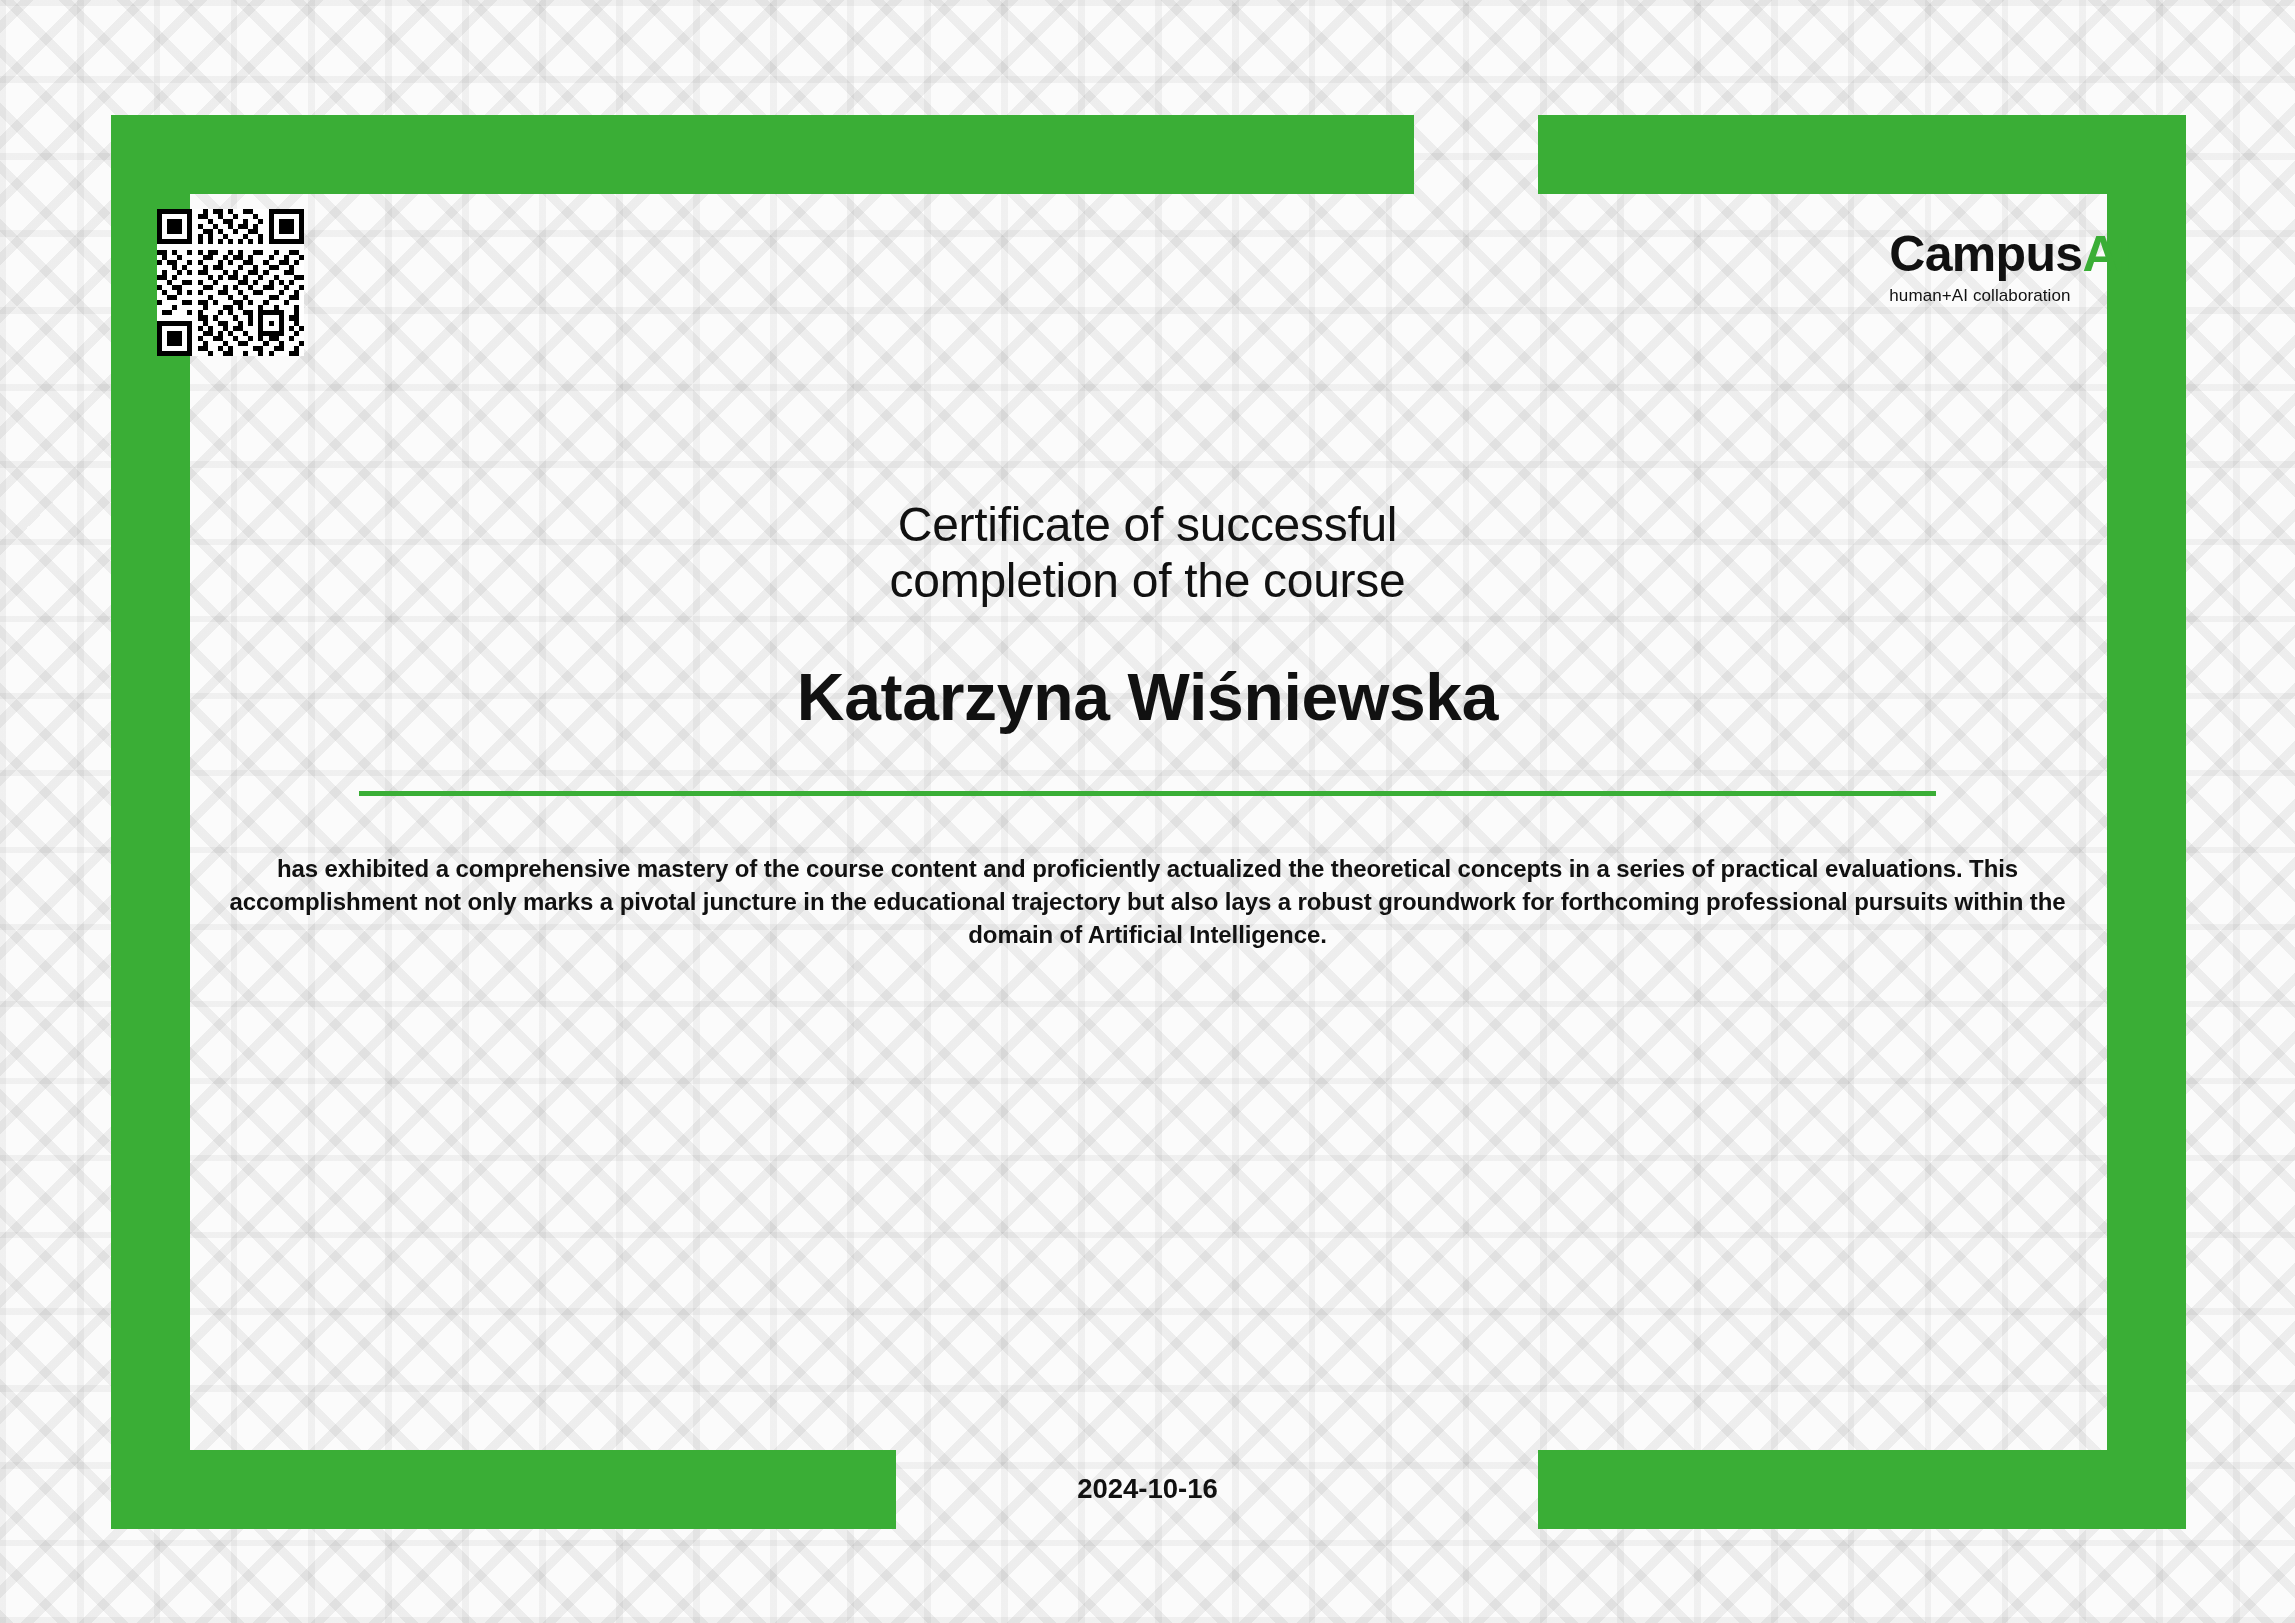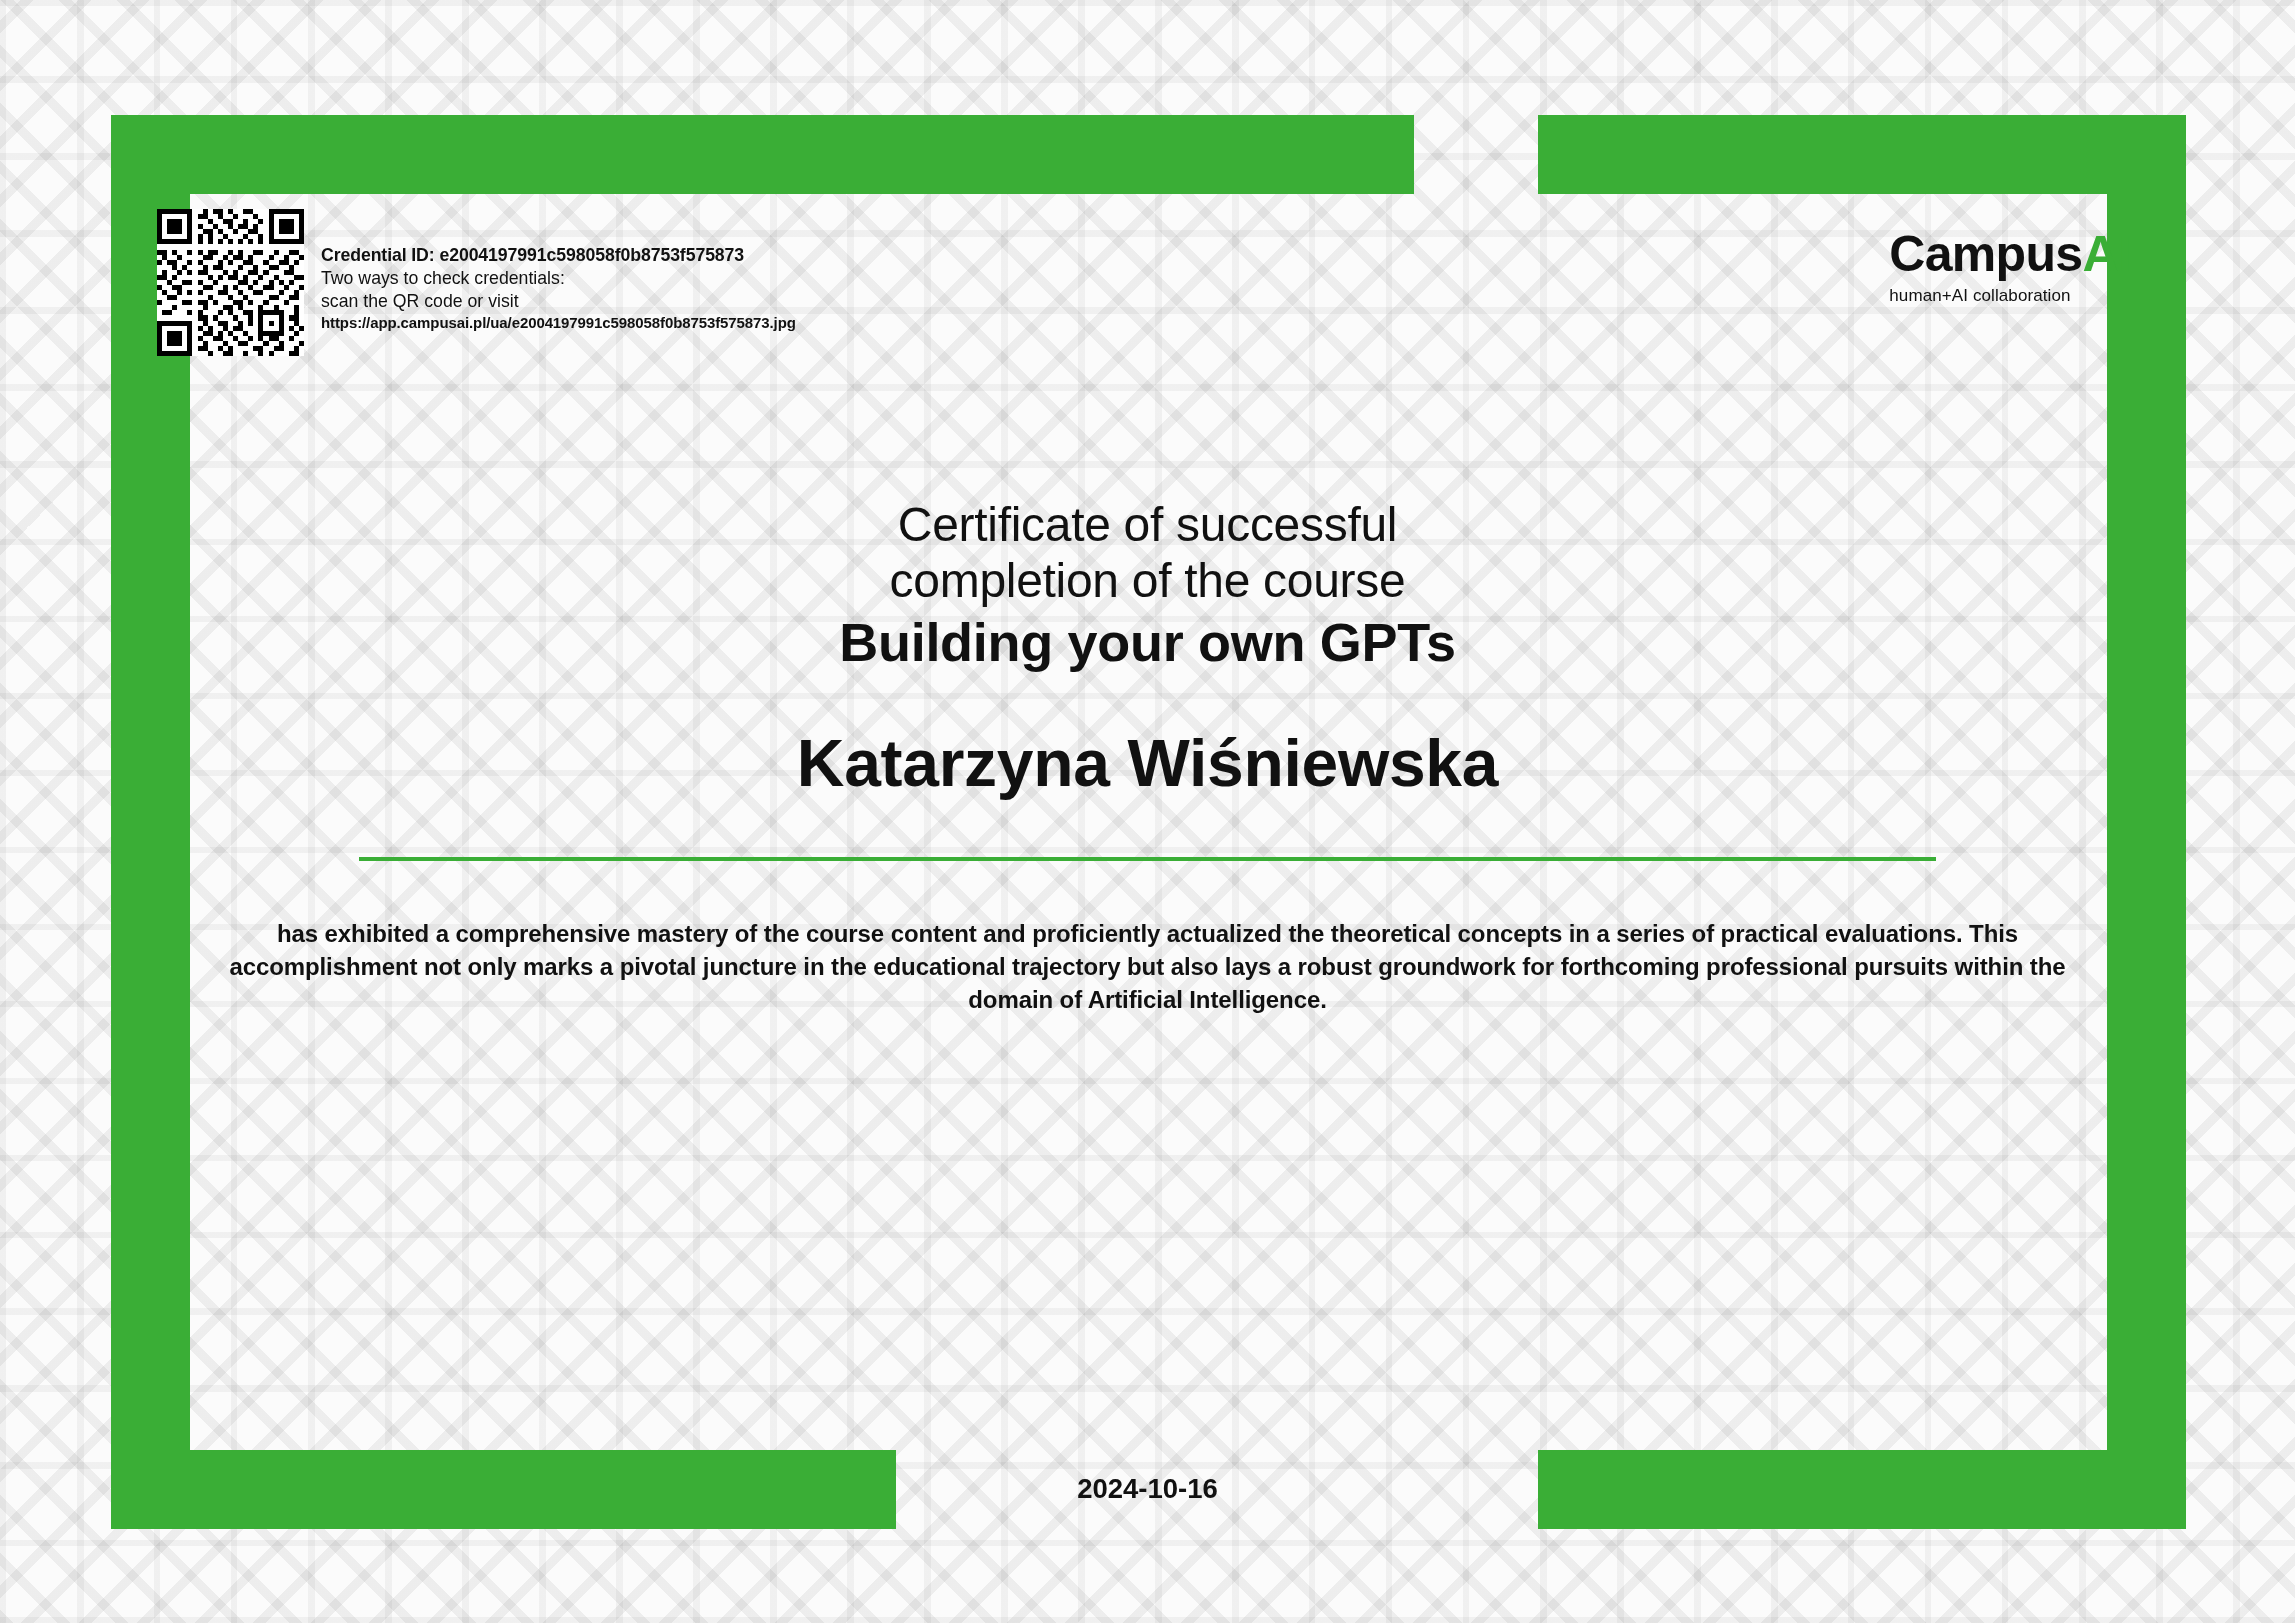--- a/index.html
+++ b/index.html
@@ -418,39 +418,29 @@
         <rect x="27" y="27" width="1" height="1"></rect>
       <rect x="10" y="28" width="1" height="1"></rect>
         <rect x="13" y="28" width="2" height="1"></rect>
       <rect x="17" y="28" width="1" height="1"></rect>
         <rect x="20" y="28" width="1" height="1"></rect>
       <rect x="22" y="28" width="1" height="1"></rect>
         <rect x="26" y="28" width="2" height="1"></rect>
     </g>
   </svg>
 
-  <div class="credential-text">
-    <div class="cred-id">
-      <span>Credential ID:</span>
-      <span>e2004197991c598058f0b8753f575873</span>
-    </div>
-    <div class="cred-line">Two ways to check credentials:</div>
-    <div class="cred-line">scan the QR code or visit</div>
-    <div class="cred-url">https://app.campusai.pl/ua/e2004197991c598058f0b8753f575873.jpg</div>
-  </div>
 </div>
 
 <div class="logo-block">
   <div class="logo-word"><span>Campus</span><span class="accent">AI</span></div>
   <div class="logo-sub">human+AI collaboration</div>
 </div>
 
 <div class="main-area">
   <div class="title-line">Certificate of successful</div>
   <div class="title-line">completion of the course</div>
-  <div class="course-name">Building your own GPTs</div>
   <div class="recipient">Katarzyna Wiśniewska</div>
   <div class="divider"></div>
   <div class="body-text">has exhibited a comprehensive mastery of the course content and proficiently actualized the theoretical concepts in a series of practical evaluations. This accomplishment not only marks a pivotal juncture in the educational trajectory but also lays a robust groundwork for forthcoming professional pursuits within the domain of Artificial Intelligence.</div>
 </div>
 
 <div class="date-line">2024-10-16</div>
 
 
 </body></html>

